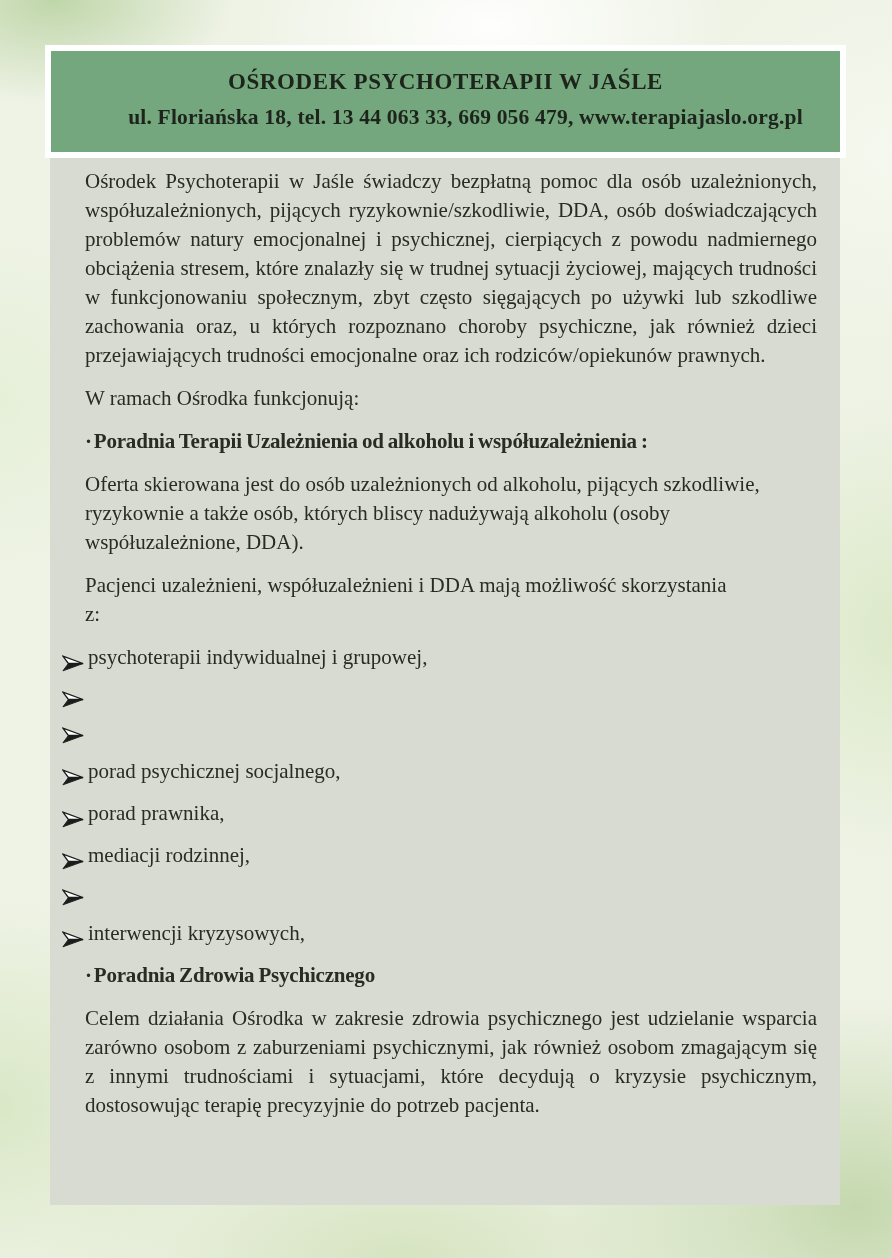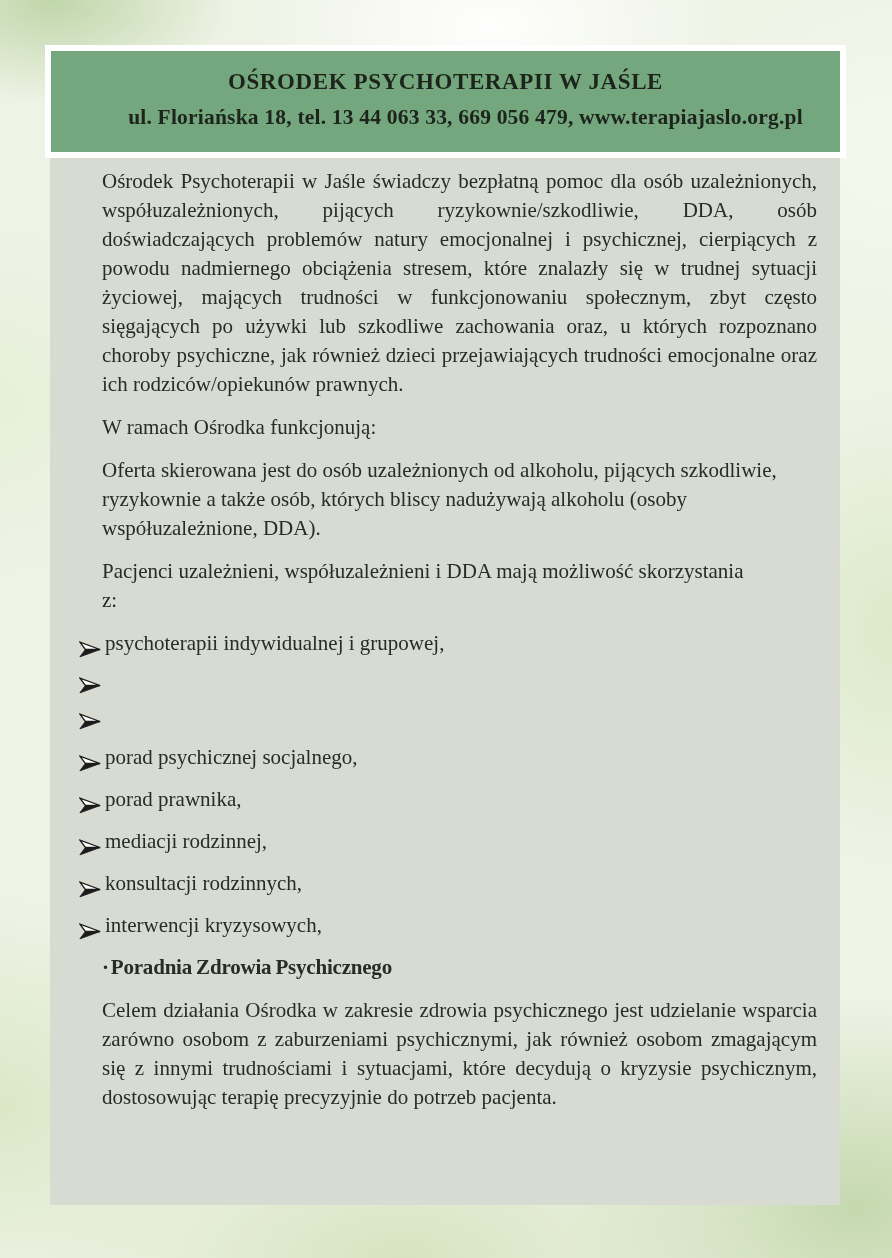--- a/index.html
+++ b/index.html
@@ -51,21 +51,21 @@
     color: var(--header-text, #1d241c);
     line-height: 34px;
     padding-left: 40px;
   }
 
   .content-card {
     position: absolute;
     left: 50px; top: 158px;
     width: 790px; height: 1047px;
     background: var(--card-bg, #d7dbd1);
-    padding: 9px 23px 0 52px;
+    padding: 9px 23px 0 35px;
     overflow: hidden;
     color: var(--text-color, #272c25);
     font-size: 21px;
     line-height: 29px;
   }
 
   .para { margin-bottom: 14px; }
   .justify { text-align: justify; }
   .narrow1 { max-width: 700px; }
   .narrow2 { max-width: 660px; }
@@ -101,20 +101,21 @@
       <div class="header-subtitle">ul. Floriańska 18, tel. 13 44 063 33, 669 056 479, www.terapiajaslo.org.pl</div>
     </div>
   </div>
 
   <div class="content-card">
 
     <p class="para justify">Ośrodek Psychoterapii w Jaśle świadczy bezpłatną pomoc dla osób uzależnionych, współuzależnionych, pijących ryzykownie/szkodliwie, DDA, osób doświadczających problemów natury emocjonalnej i psychicznej, cierpiących z powodu nadmiernego obciążenia stresem, które znalazły się w trudnej sytuacji życiowej, mających trudności w funkcjonowaniu społecznym, zbyt często sięgających po używki lub szkodliwe zachowania oraz, u których rozpoznano choroby psychiczne, jak również dzieci przejawiających trudności emocjonalne oraz ich rodziców/opiekunów prawnych.</p>
 
     <p class="para">W ramach Ośrodka funkcjonują:</p>
 
+    <p class="heading"><span class="dot">·</span><span>Poradnia Terapii Uzależnienia od alkoholu i współuzależnienia :</span></p>
 
     <p class="para narrow1">Oferta skierowana jest do osób uzależnionych od alkoholu, pijących szkodliwie, ryzykownie a także osób, których bliscy nadużywają alkoholu (osoby współuzależnione, DDA).</p>
 
     <p class="para narrow2">Pacjenci uzależnieni, współuzależnieni i DDA mają możliwość skorzystania z:</p>
 
     <ul class="services">
       <li class="service">
         <svg class="arrow" width="22" height="17" viewBox="0 0 24 18">
           <polygon points="1,1 23,9 7,9" fill="#ffffff" stroke="#1c1c1c" stroke-width="1.4"></polygon>
           <polygon points="7,9 23,9 1,17" fill="#1c1c1c" stroke="#1c1c1c" stroke-width="1"></polygon>
@@ -152,21 +153,20 @@
           <polygon points="1,1 23,9 7,9" fill="#ffffff" stroke="#1c1c1c" stroke-width="1.4"></polygon>
           <polygon points="7,9 23,9 1,17" fill="#1c1c1c" stroke="#1c1c1c" stroke-width="1"></polygon>
         </svg>
         <span>mediacji rodzinnej,</span>
       </li>
       <li class="service">
         <svg class="arrow" width="22" height="17" viewBox="0 0 24 18">
           <polygon points="1,1 23,9 7,9" fill="#ffffff" stroke="#1c1c1c" stroke-width="1.4"></polygon>
           <polygon points="7,9 23,9 1,17" fill="#1c1c1c" stroke="#1c1c1c" stroke-width="1"></polygon>
         </svg>
-        <span>konsultacji rodzinnych,</span>
       </li>
       <li class="service">
         <svg class="arrow" width="22" height="17" viewBox="0 0 24 18">
           <polygon points="1,1 23,9 7,9" fill="#ffffff" stroke="#1c1c1c" stroke-width="1.4"></polygon>
           <polygon points="7,9 23,9 1,17" fill="#1c1c1c" stroke="#1c1c1c" stroke-width="1"></polygon>
         </svg>
         <span>interwencji kryzysowych,</span>
       </li>
     </ul>
 

